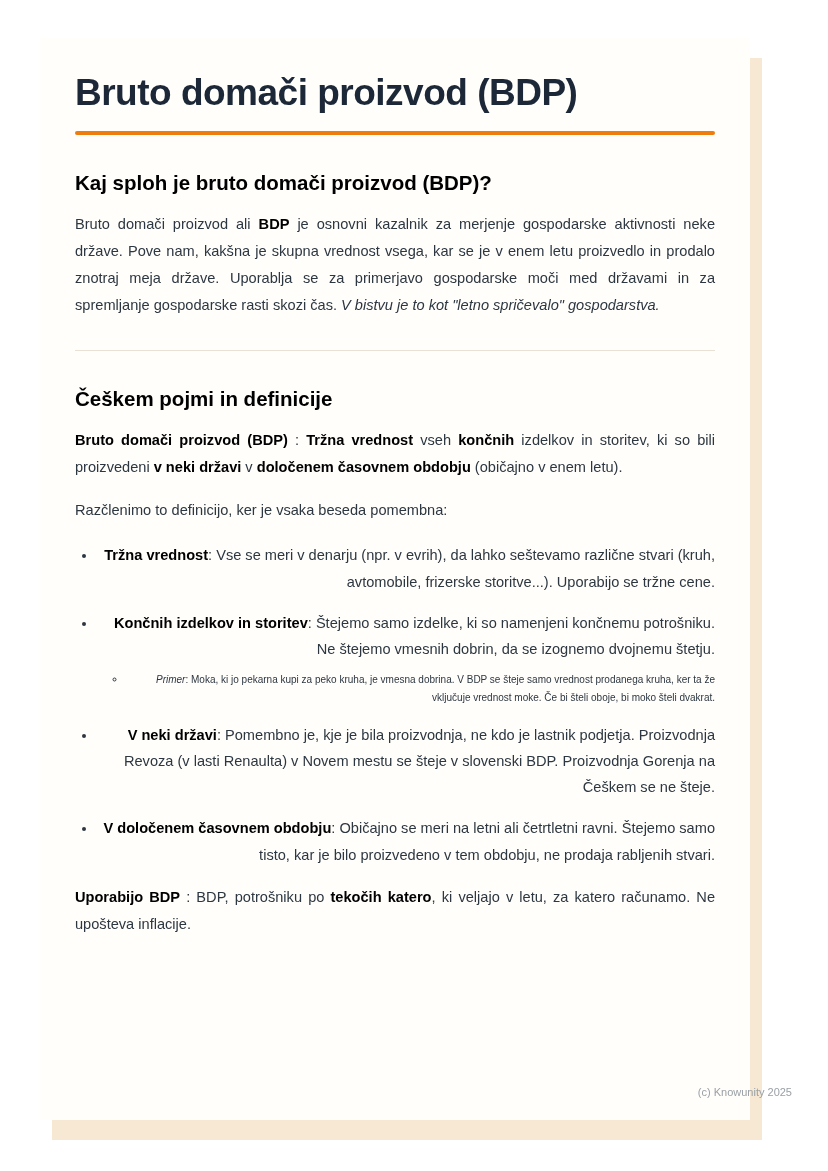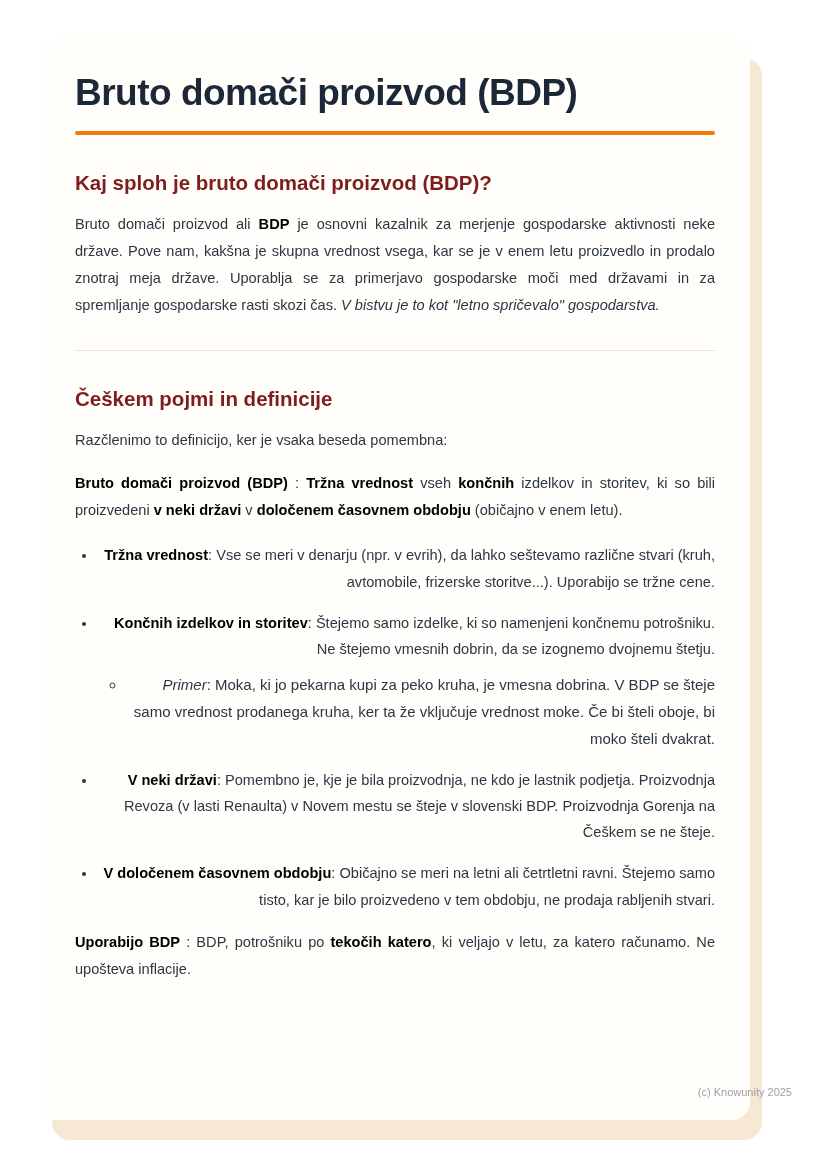--- a/index.html
+++ b/index.html
@@ -1,15 +1,15 @@
 <!DOCTYPE html>
 <html><head>
 <meta charset="utf-8">
 <style>
-  * { margin: 0; padding: 0; box-sizing: border-box; border-radius: 18px; }
+  * { margin: 0; padding: 0; box-sizing: border-box; }
   html, body { background: #ffffff; }
   body {
     font-family: "Liberation Sans", sans-serif;
     color: #2d3741;
   }
   .canvas {
     position: relative;
     width: 828px;
     height: 1171px;
     background: #ffffff;
@@ -34,21 +34,21 @@
   }
   .title-rule {
     height: 4px;
     background: #ee7d0e;
     border-radius: 2px;
     margin-top: 16px;
   }
   h2.section-heading {
     font-size: 20.5px;
     font-weight: 700;
-    color: #7f1d1d;
+    color: #000000;
     margin-top: 36px;
   }
   p.body-par {
     font-size: 14.6px;
     line-height: 1.85;
     margin-top: 16px;
     color: #2d3741;
   }
   p.justify { text-align: justify; }
   .soft-divider {
@@ -67,21 +67,21 @@
     line-height: 1.8;
     margin-bottom: 15px;
     padding-left: 5px;
     text-align: right;
   }
   ul.sub-list {
     margin: 8px 0 0 24px;
     list-style-type: circle;
   }
   ul.sub-list > li {
-    font-size: 15px;
+    font-size: 10px;
     line-height: 1.8;
     padding-left: 3px;
   }
   .copyright {
     position: absolute;
     right: -42px;
     bottom: 22px;
     font-size: 11px;
     color: #9aa0a6;
     white-space: nowrap;
@@ -97,23 +97,23 @@
     <div class="title-rule"></div>
 
     <h2 class="section-heading">Kaj sploh je bruto domači proizvod (BDP)?</h2>
 
     <p class="body-par justify"><span>Bruto domači proizvod ali </span><b>BDP</b><span> je osnovni kazalnik za merjenje gospodarske aktivnosti neke države. Pove nam, kakšna je skupna vrednost vsega, kar se je v enem letu proizvedlo in prodalo znotraj meja države. Uporablja se za primerjavo gospodarske moči med državami in za spremljanje gospodarske rasti skozi čas. </span><i>V bistvu je to kot "letno spričevalo" gospodarstva.</i></p>
 
     <hr class="soft-divider">
 
     <h2 class="section-heading">Češkem pojmi in definicije</h2>
 
+    <p class="body-par justify"><b>Bruto domači proizvod (BDP)</b><span> : </span><b>Tržna vrednost</b><span> vseh </span><b>končnih</b><span> izdelkov in storitev, ki so bili proizvedeni </span><b>v neki državi</b><span> v </span><b>določenem časovnem obdobju</b><span> (običajno v enem letu).</span></p>
+
     <p class="body-par">Razčlenimo to definicijo, ker je vsaka beseda pomembna:</p>
-
-    <p class="body-par justify"><b>Bruto domači proizvod (BDP)</b><span> : </span><b>Tržna vrednost</b><span> vseh </span><b>končnih</b><span> izdelkov in storitev, ki so bili proizvedeni </span><b>v neki državi</b><span> v </span><b>določenem časovnem obdobju</b><span> (običajno v enem letu).</span></p>
 
     <ul class="main-list">
       <li><b>Tržna vrednost</b><span>: Vse se meri v denarju (npr. v evrih), da lahko seštevamo različne stvari (kruh, avtomobile, frizerske storitve...). Uporabijo se tržne cene.</span></li>
 
       <li><b>Končnih izdelkov in storitev</b><span>: Štejemo samo izdelke, ki so namenjeni končnemu potrošniku. Ne štejemo vmesnih dobrin, da se izognemo dvojnemu štetju.</span>
         <ul class="sub-list">
           <li><i>Primer</i><span>: Moka, ki jo pekarna kupi za peko kruha, je vmesna dobrina. V BDP se šteje samo vrednost prodanega kruha, ker ta že vključuje vrednost moke. Če bi šteli oboje, bi moko šteli dvakrat.</span></li>
         </ul>
       </li>
 

